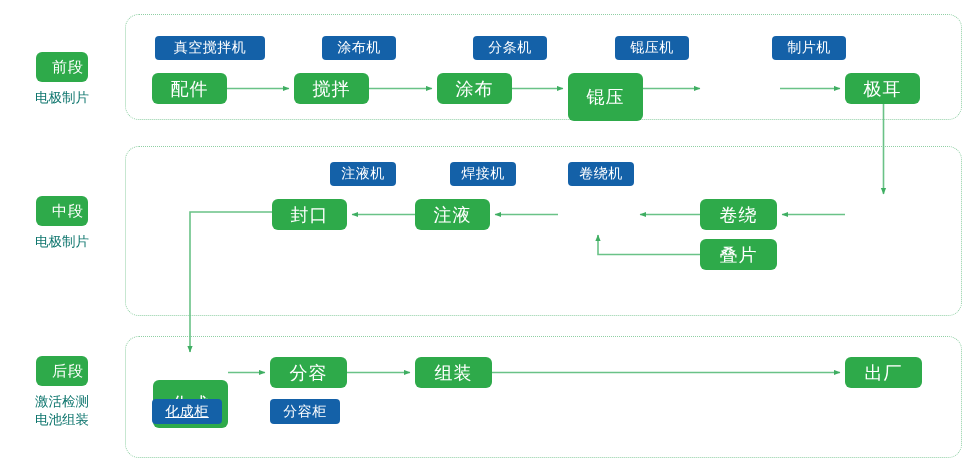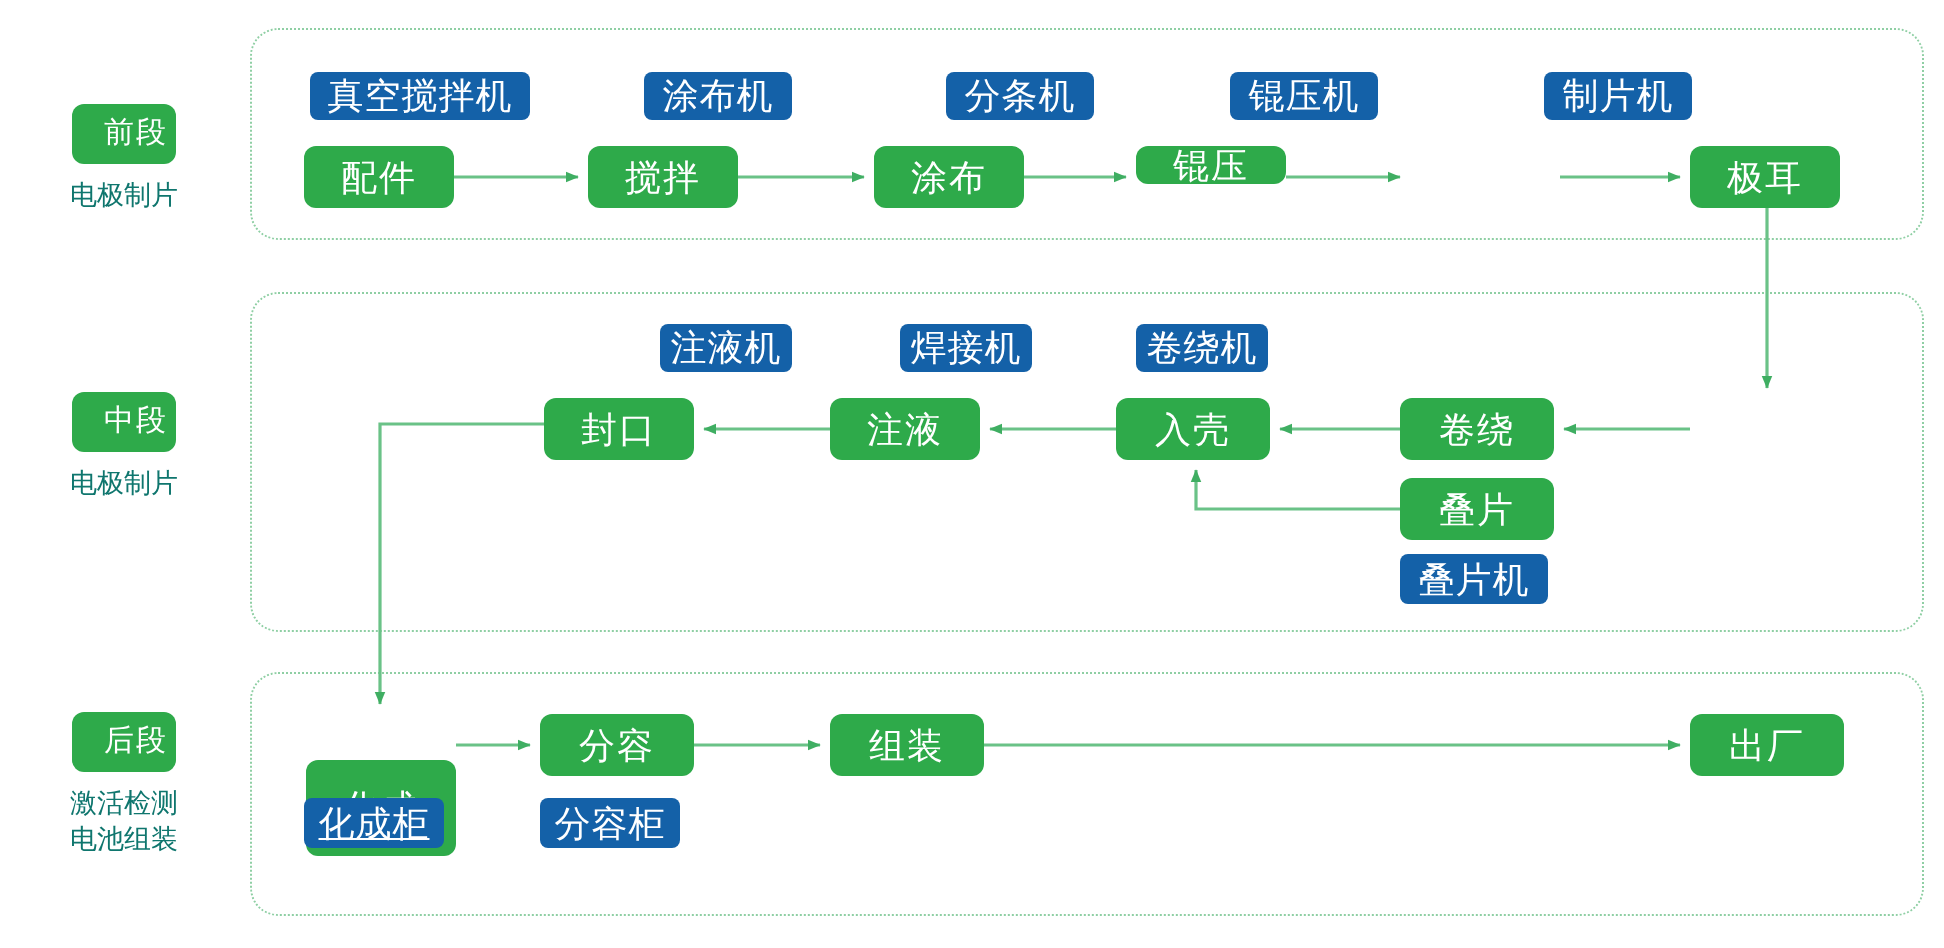--- a/index.html
+++ b/index.html
@@ -69,21 +69,21 @@
     box-sizing: border-box;
     white-space: nowrap;
   }
 
   
   .tag {
     position: absolute;
     background: #1461a8;
     color: #ffffff;
     border-radius: 4px;
-    font-size: 18px;
+    font-size: 14px;
     display: flex;
     align-items: center;
     justify-content: center;
     letter-spacing: 0.5px;
     box-sizing: border-box;
     white-space: nowrap;
   }
 
   
   #wires {
@@ -157,31 +157,29 @@
 
   <div class="tag" style="left:155px; top:36px; width:110px; height:24px;">真空搅拌机</div>
   <div class="tag" style="left:322px; top:36px; width:74px; height:24px;">涂布机</div>
   <div class="tag" style="left:473px; top:36px; width:74px; height:24px;">分条机</div>
   <div class="tag" style="left:615px; top:36px; width:74px; height:24px;">锟压机</div>
   <div class="tag" style="left:772px; top:36px; width:74px; height:24px;">制片机</div>
 
   <div class="node" style="left:152px; top:73px; width:75px; height:31px;">配件</div>
   <div class="node" style="left:294px; top:73px; width:75px; height:31px;">搅拌</div>
   <div class="node" style="left:437px; top:73px; width:75px; height:31px;">涂布</div>
-  <div class="node" style="left:568px; top:73px; width:75px; height:19px;">锟压</div>
+  <div class="node" style="left:568px; top:73px; width:75px; height:48px;">锟压</div>
   <div class="node" style="left:845px; top:73px; width:75px; height:31px;">极耳</div>
 
   <div class="tag" style="left:330px; top:162px; width:66px; height:24px;">注液机</div>
   <div class="tag" style="left:450px; top:162px; width:66px; height:24px;">焊接机</div>
   <div class="tag" style="left:568px; top:162px; width:66px; height:24px;">卷绕机</div>
-  <div class="tag" style="left:700px; top:277px; width:74px; height:25px;">叠片机</div>
 
   <div class="node" style="left:272px; top:199px; width:75px; height:31px;">封口</div>
   <div class="node" style="left:415px; top:199px; width:75px; height:31px;">注液</div>
-  <div class="node" style="left:558px; top:199px; width:77px; height:31px;">入壳</div>
   <div class="node" style="left:700px; top:199px; width:77px; height:31px;">卷绕</div>
   <div class="node" style="left:700px; top:239px; width:77px; height:31px;">叠片</div>
 
   <div class="node" style="left:153px; top:357px; width:75px; height:48px;margin-top:23px;">化成</div>
   <div class="node" style="left:270px; top:357px; width:77px; height:31px;">分容</div>
   <div class="node" style="left:415px; top:357px; width:77px; height:31px;">组装</div>
   <div class="node" style="left:845px; top:357px; width:77px; height:31px;">出厂</div>
 
   <div class="tag" style="left:152px; top:399px; width:70px; height:25px;text-decoration:underline;">化成柜</div>
   <div class="tag" style="left:270px; top:399px; width:70px; height:25px;">分容柜</div>

